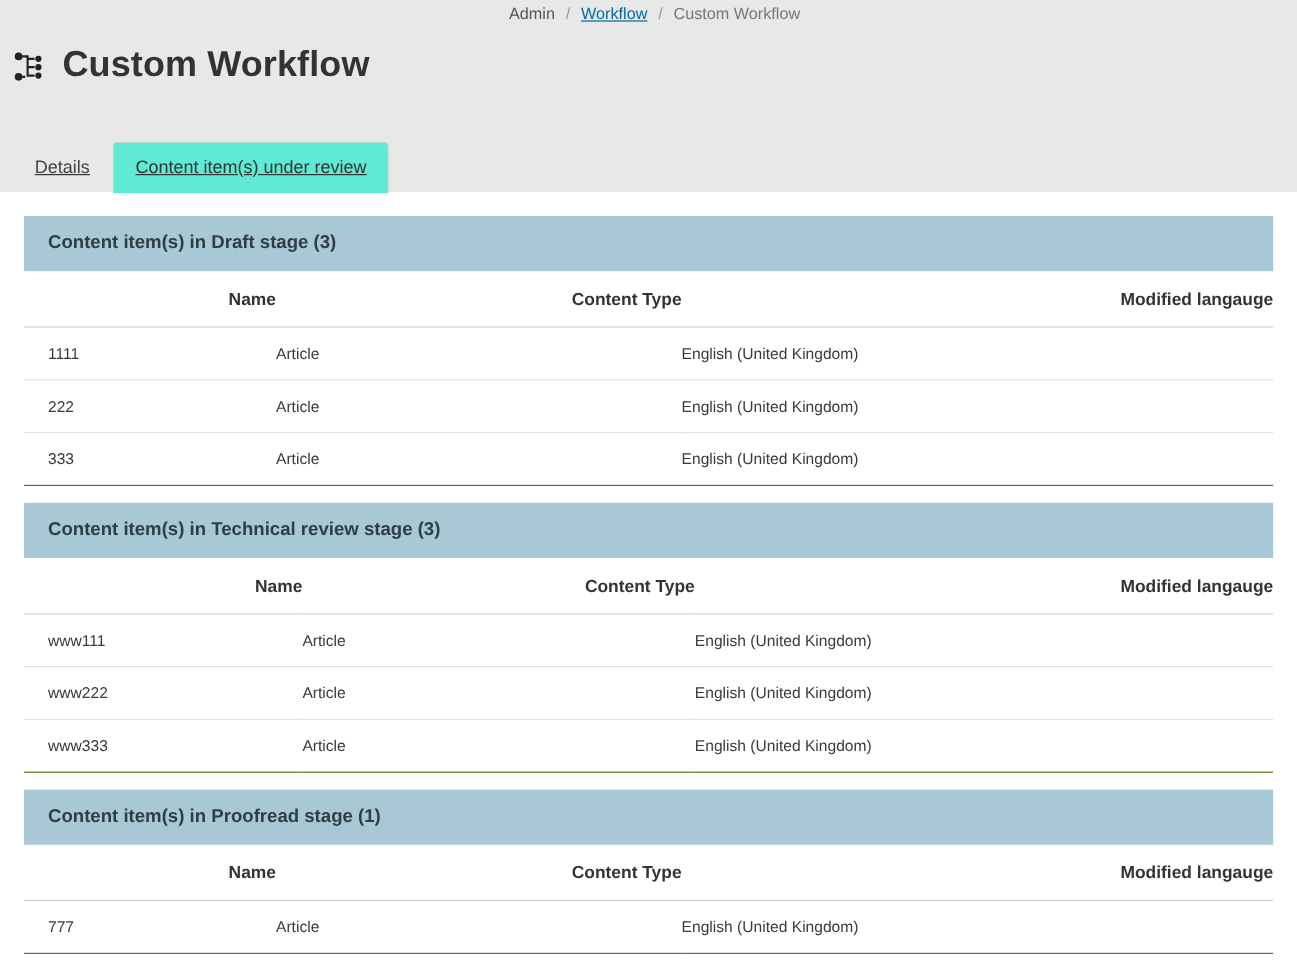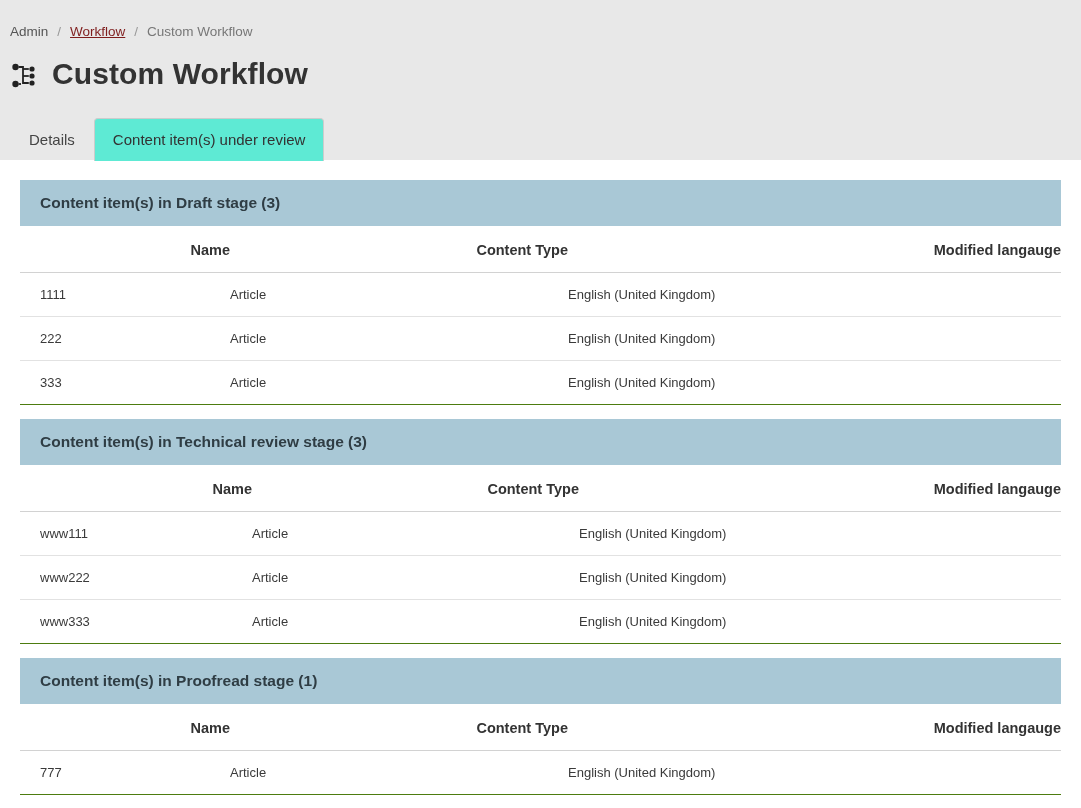--- a/index.html
+++ b/index.html
@@ -19,25 +19,26 @@
     background: #e8e8e8;
     padding: 0 0 0 0;
     height: 160px;
     position: relative;
   }
 
   .breadcrumb {
     display: flex;
     align-items: center;
     font-size: 13.5px;
-    padding: 24px 0 0 10px;
+    padding: 4px 0 0 10px;
     color: #555555;
+    justify-content: center;
   }
   .breadcrumb .crumb { color: #555555; }
-  .breadcrumb .crumb.link { color: #7f1d1d; text-decoration: underline; }
+  .breadcrumb .crumb.link { color: #0369a1; text-decoration: underline; }
   .breadcrumb .crumb.current { color: #777777; }
   .breadcrumb .sep { margin: 0 9px; color: #999999; }
 
   .page-title-row {
     display: flex;
     align-items: center;
     padding: 18px 0 0 10px;
   }
   .workflow-icon {
     width: 30px;
@@ -55,20 +56,21 @@
   }
 
   
   .tabs {
     display: flex;
     align-items: flex-end;
     position: absolute;
     bottom: 0;
     left: 10px;
     right: 0;
+    text-decoration: underline;
   }
   .tab {
     font-size: 15px;
     padding: 10px 18px 11px 18px;
     color: #444444;
     cursor: pointer;
     border: 1px solid transparent;
     border-bottom: none;
     background: transparent;
     line-height: 19px;

